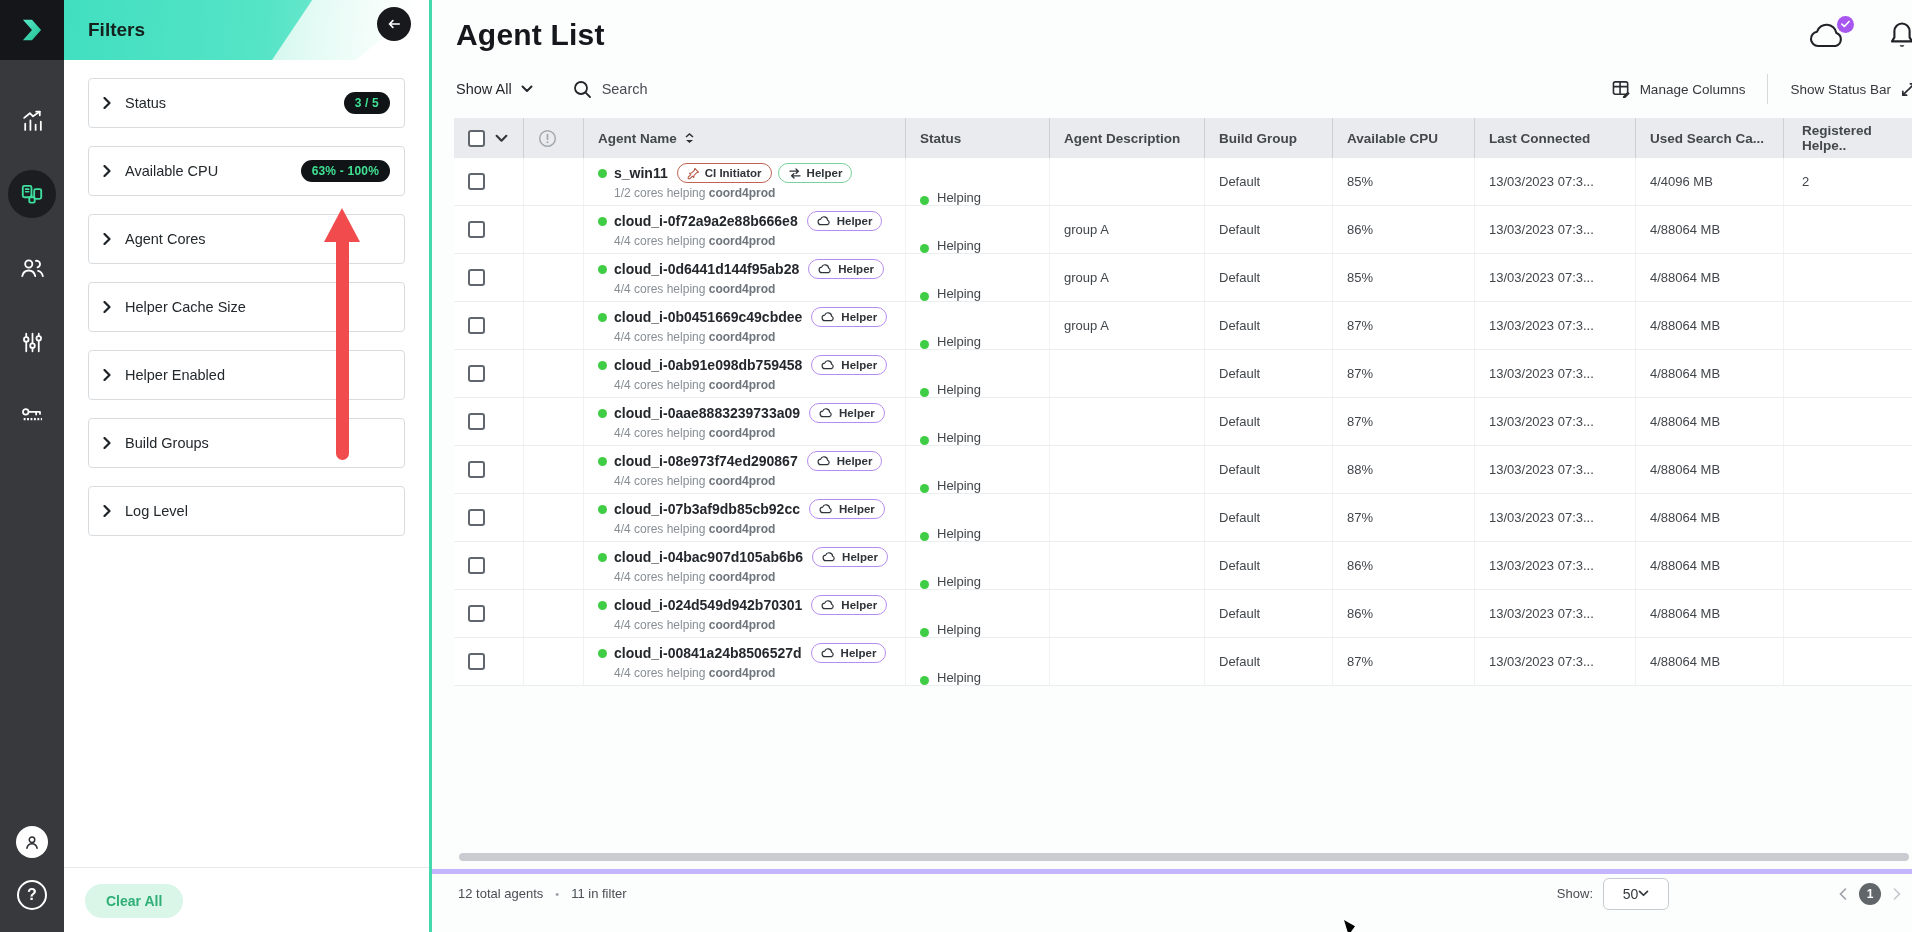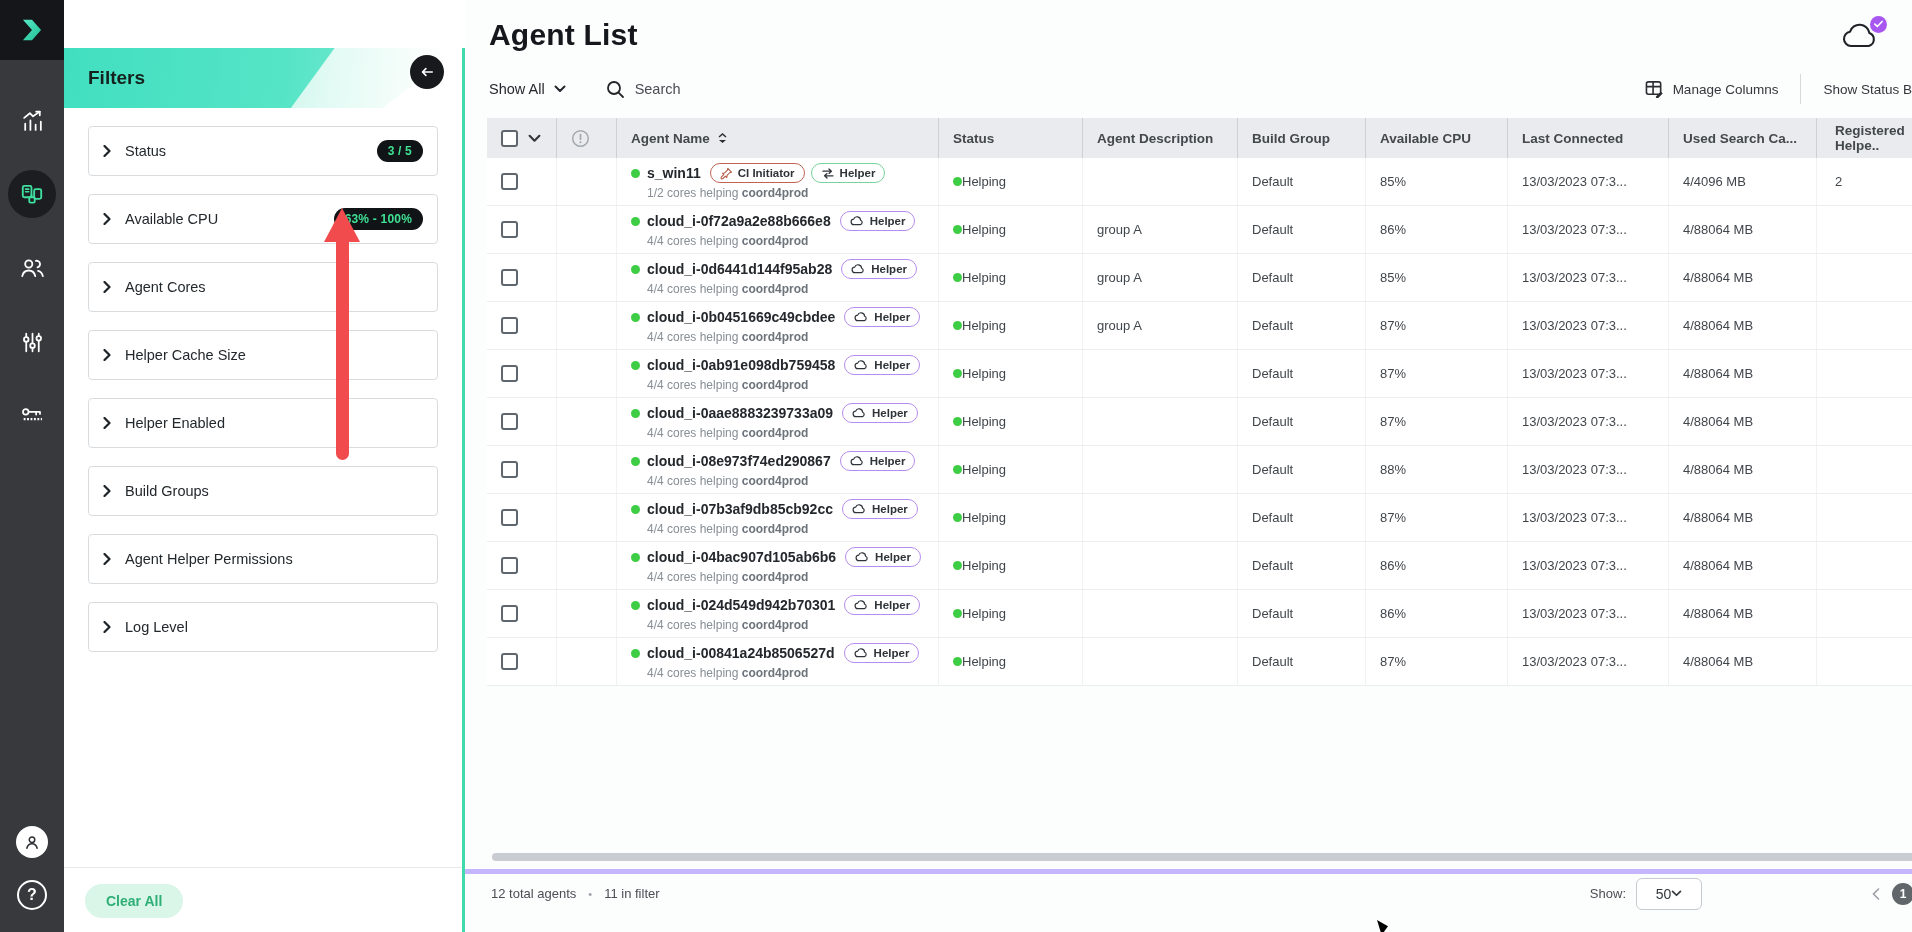--- a/index.html
+++ b/index.html
@@ -11,21 +11,21 @@
   .rail { width:64px; background:#37393c; display:flex; flex-direction:column; align-items:center; flex-shrink:0; }
   .logo-block { width:64px; height:60px; background:#141619; display:flex; align-items:center; justify-content:center; }
   .rail-items { display:flex; flex-direction:column; align-items:center; gap:26px; margin-top:36px; }
   .rail-item { width:48px; height:48px; display:flex; align-items:center; justify-content:center; border-radius:50%; cursor:pointer; }
   .rail-item.active { background:#1b1d20; }
   .rail-bottom { margin-top:auto; margin-bottom:22px; display:flex; flex-direction:column; align-items:center; gap:22px; }
   .avatar-circle { width:32px; height:32px; border-radius:50%; background:#fff; display:flex; align-items:center; justify-content:center; }
   .help-circle { width:30px; height:30px; border-radius:50%; border:2px solid #fff; color:#fff; font-size:16px; font-weight:700; display:flex; align-items:center; justify-content:center; }
 
   
-  .filters { width:401px; background:#fff; border-right:3px solid #42d9ad; display:flex; flex-direction:column; flex-shrink:0; position:relative;margin-top:48px; }
+  .filters { width:368px; background:#fff; border-right:3px solid #42d9ad; display:flex; flex-direction:column; flex-shrink:0; position:relative; }
   .fheader { height:60px; position:relative; flex-shrink:0; }
   .fheader .grad2 { position:absolute; inset:0; background:linear-gradient(95deg,#aff2e0 30%,#e6fbf5 70%,#ffffff 95%); clip-path:polygon(0 0,100% 0,80% 100%,0 100%); }
   .fheader .grad1 { position:absolute; inset:0; background:linear-gradient(95deg,#41dfc0 0%,#55e4c6 55%,#8feeda 100%); clip-path:polygon(0 0,68% 0,57% 100%,0 100%); }
   .fheader .ftitle { position:absolute; left:24px; top:0; line-height:60px; font-size:19px; font-weight:700; color:#15211d; }
   .back-btn { position:absolute; right:18px; top:7px; width:34px; height:34px; border-radius:50%; background:#17191c; display:flex; align-items:center; justify-content:center; cursor:pointer; }
   .filter-list { padding:18px 24px 0 24px; overflow:hidden; }
   .filter-item { height:50px; border:1px solid #d9dcdf; border-radius:4px; margin-bottom:18px; display:flex; align-items:center; padding:0 14px; background:#fff; cursor:pointer; }
   .filter-item .chev { display:flex; margin-right:14px; }
   .filter-item .flabel { font-size:14.5px; color:#23282c; }
   .filter-item .fbadge { margin-left:auto; background:#101417; color:#40e093; border-radius:999px; font-size:12px; font-weight:700; padding:4px 11px; letter-spacing:.2px; }
@@ -73,21 +73,21 @@
   .name-line { display:flex; align-items:center; gap:7px; }
   .gdot { width:9px; height:9px; border-radius:50%; background:#3ecd44; flex-shrink:0; }
   .aname { font-size:14px; font-weight:700; color:#24282c; white-space:nowrap; }
   .badges { display:flex; gap:6px; margin-left:2px;text-align:right; }
   .badge { display:inline-flex; align-items:center; gap:5px; height:20px; padding:0 9px; border-radius:10px; font-size:11.5px; font-weight:600; color:#2f3438; background:#fff; white-space:nowrap; }
   .badge-ci { border:1px solid #bf6353; }
   .badge-helper-green { border:1px solid #79d29c; }
   .badge-helper-purple { border:1px solid #b78cf0; }
   .sub-line { font-size:12px; color:#878e95; margin-top:3px; padding-left:16px; white-space:nowrap; }
   .sub-line b { color:#6d747b; }
-  .status-cell { gap:0; }
+  .status-cell { gap:8px;align-items:flex-end; }
   .sort-ic { display:flex; flex-direction:column; align-items:center; margin-left:8px; gap:1px; }
 
   
   .hscroll { position:absolute; left:27px; right:32px; top:853px; height:8px; border-radius:4px; background:#c9cdd2; cursor:pointer; }
   .mfooter { position:absolute; left:0; right:0; top:869px; height:44px; border-top:5px solid #c4b5fd; display:flex; align-items:center; padding:0 40px 0 26px; font-size:13px; color:#4a4f54; }
   .mfooter .sep { color:#9aa0a5; margin:0 12px; font-size:11px; }
   .show-group { margin-left:auto; display:flex; align-items:center; gap:10px; }
   .size-select { width:66px; height:32px; border:1px solid #c6cbd0; border-radius:6px; background:#fff; display:flex; align-items:center; padding:0 10px; cursor:pointer; justify-content:center; font-size:14px; color:#33383c; }
   .pager { display:flex; align-items:center; gap:12px; margin-left:170px; }
   .page-pill { width:22px; height:22px; border-radius:50%; background:#606669; color:#fff; font-size:12px; font-weight:700; display:flex; align-items:center; justify-content:center; }
@@ -238,29 +238,20 @@
     </span>
     <span class="flabel">Build Groups</span>
 
   </div>
         <div class="filter-item">
     <span class="chev">
       <svg width="8" height="12" viewBox="0 0 8 12">
               <path d="M1.5 1l5 5-5 5" fill="none" stroke="#1d2226" stroke-width="2.2" stroke-linecap="round" stroke-linejoin="round"></path>
             </svg>
     </span>
-    <span class="flabel">Agent Helper Permissions</span>
-
-  </div>
-        <div class="filter-item">
-    <span class="chev">
-      <svg width="8" height="12" viewBox="0 0 8 12">
-              <path d="M1.5 1l5 5-5 5" fill="none" stroke="#1d2226" stroke-width="2.2" stroke-linecap="round" stroke-linejoin="round"></path>
-            </svg>
-    </span>
     <span class="flabel">Log Level</span>
 
   </div>
       </div>
     <div class="fpanel-footer">
       <button class="clear-all">Clear All</button>
     </div>
   </div>
 
   <div class="red-arrow">

